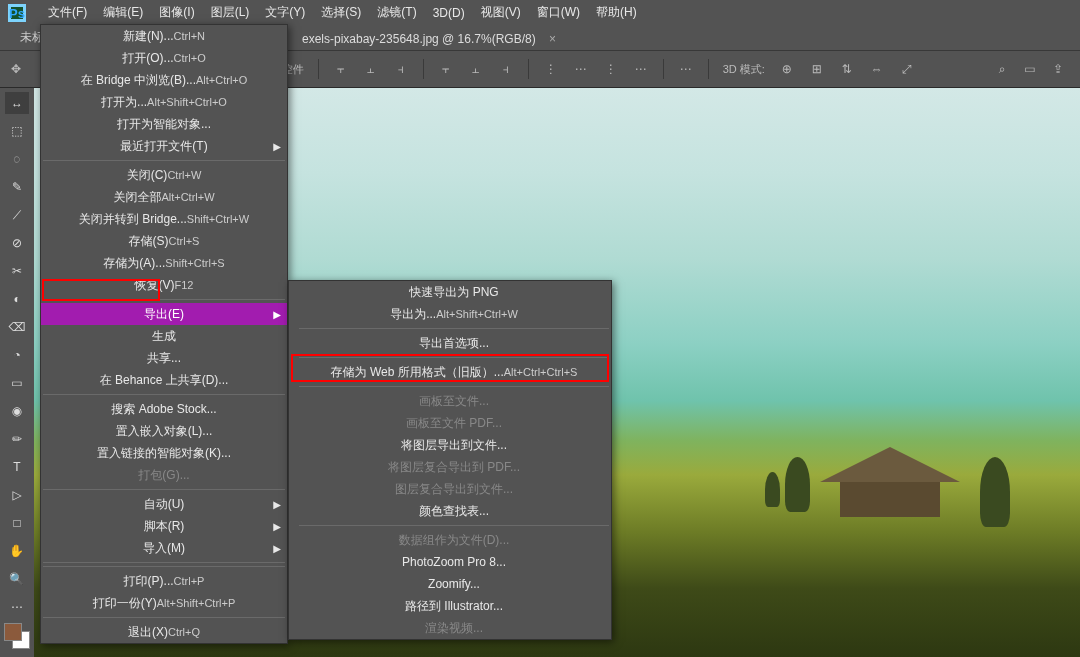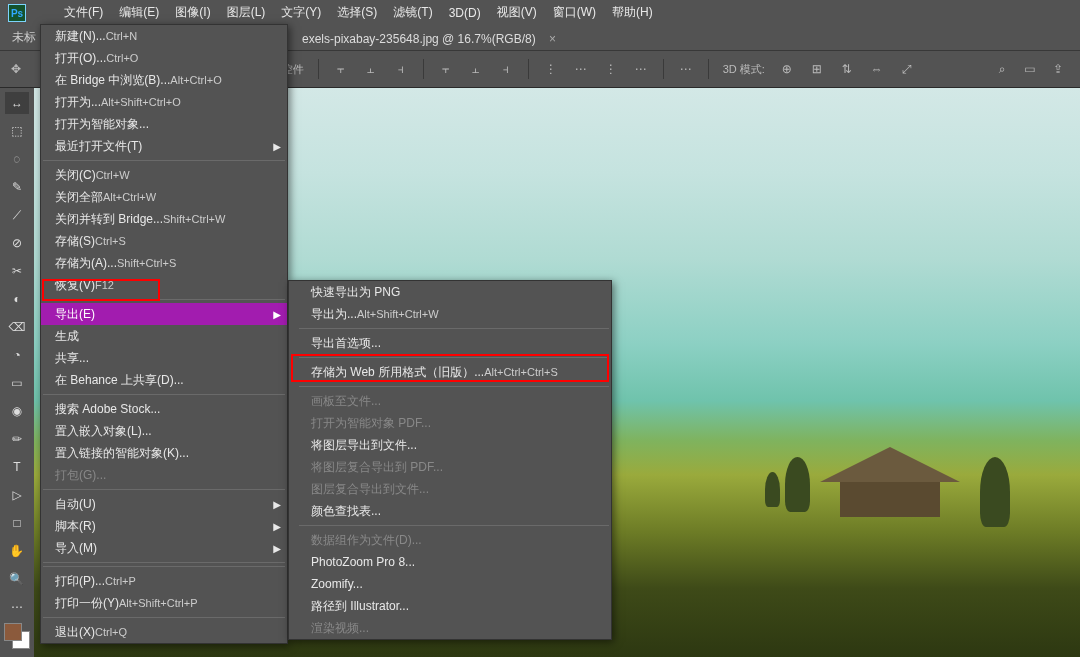--- a/index.html
+++ b/index.html
@@ -11,49 +11,49 @@
       overflow: hidden;
       width: 1080px;
       height: 657px;
       position: relative;
     }
     .menubar {
       height: 25px;
       background: #535353;
       display: flex;
       align-items: center;
-      padding-left: 56px;
+      padding-left: 40px;
     }
     .ps-logo {
       position: absolute;
       left: 8px;
       top: 4px;
       width: 18px;
       height: 18px;
       background: #14532d;
-      border: 1px solid #7dd3fc;
-      font-size: 10px;
+      border: 3px solid #7dd3fc;
+      font-size: 13px;
       color: #31a8ff;
       display: flex;
       align-items: center;
       justify-content: center;
       font-weight: bold;
     }
     .menu-item {
       padding: 4px 8px;
       cursor: pointer;
     }
     .titletab {
       position: absolute;
       left: 0;
       top: 25px;
       height: 25px;
       display: flex;
       align-items: center;
-      padding-left: 12px;
+      padding-left: 20px;
       color: #ccc;
       font-size: 12px;
       gap: 10px;
     }
     .optbar {
       position: absolute;
       left: 0;
       top: 50px;
       height: 38px;
       background: #535353;
@@ -155,21 +155,21 @@
     }
     .drop2 {
       left: 288px; top: 280px;
       width: 324px;
       padding-left: 8px;
     }
     .drop-row {
       height: 22px;
       display: flex;
       align-items: center;
-      justify-content: flex-start;
+      justify-content: center;
       padding: 0 14px;
       position: relative;
       cursor: pointer;
     }
     .drop-row.highlighted {
       background: #a21caf;
       color: #fff;
     }
     .drop-row .shortcut { color: #ccc; font-size: 11px; }
     .drop-row.disabled { color: #888; }
@@ -416,21 +416,21 @@
     <div class="drop-sep"></div>
     <div class="drop-row">
       <span>存储为 Web 所用格式（旧版）...</span>
       <span class="shortcut">Alt+Ctrl+Ctrl+S</span>
     </div>
     <div class="drop-sep"></div>
     <div class="drop-row disabled">
       <span>画板至文件...</span>
     </div>
     <div class="drop-row disabled">
-      <span>打开为智能对象 PDF...</span>
+      <span>画板至文件 PDF...</span>
     </div>
     <div class="drop-row">
       <span>将图层导出到文件...</span>
     </div>
     <div class="drop-row disabled">
       <span>将图层复合导出到 PDF...</span>
     </div>
     <div class="drop-row disabled">
       <span>图层复合导出到文件...</span>
     </div>

